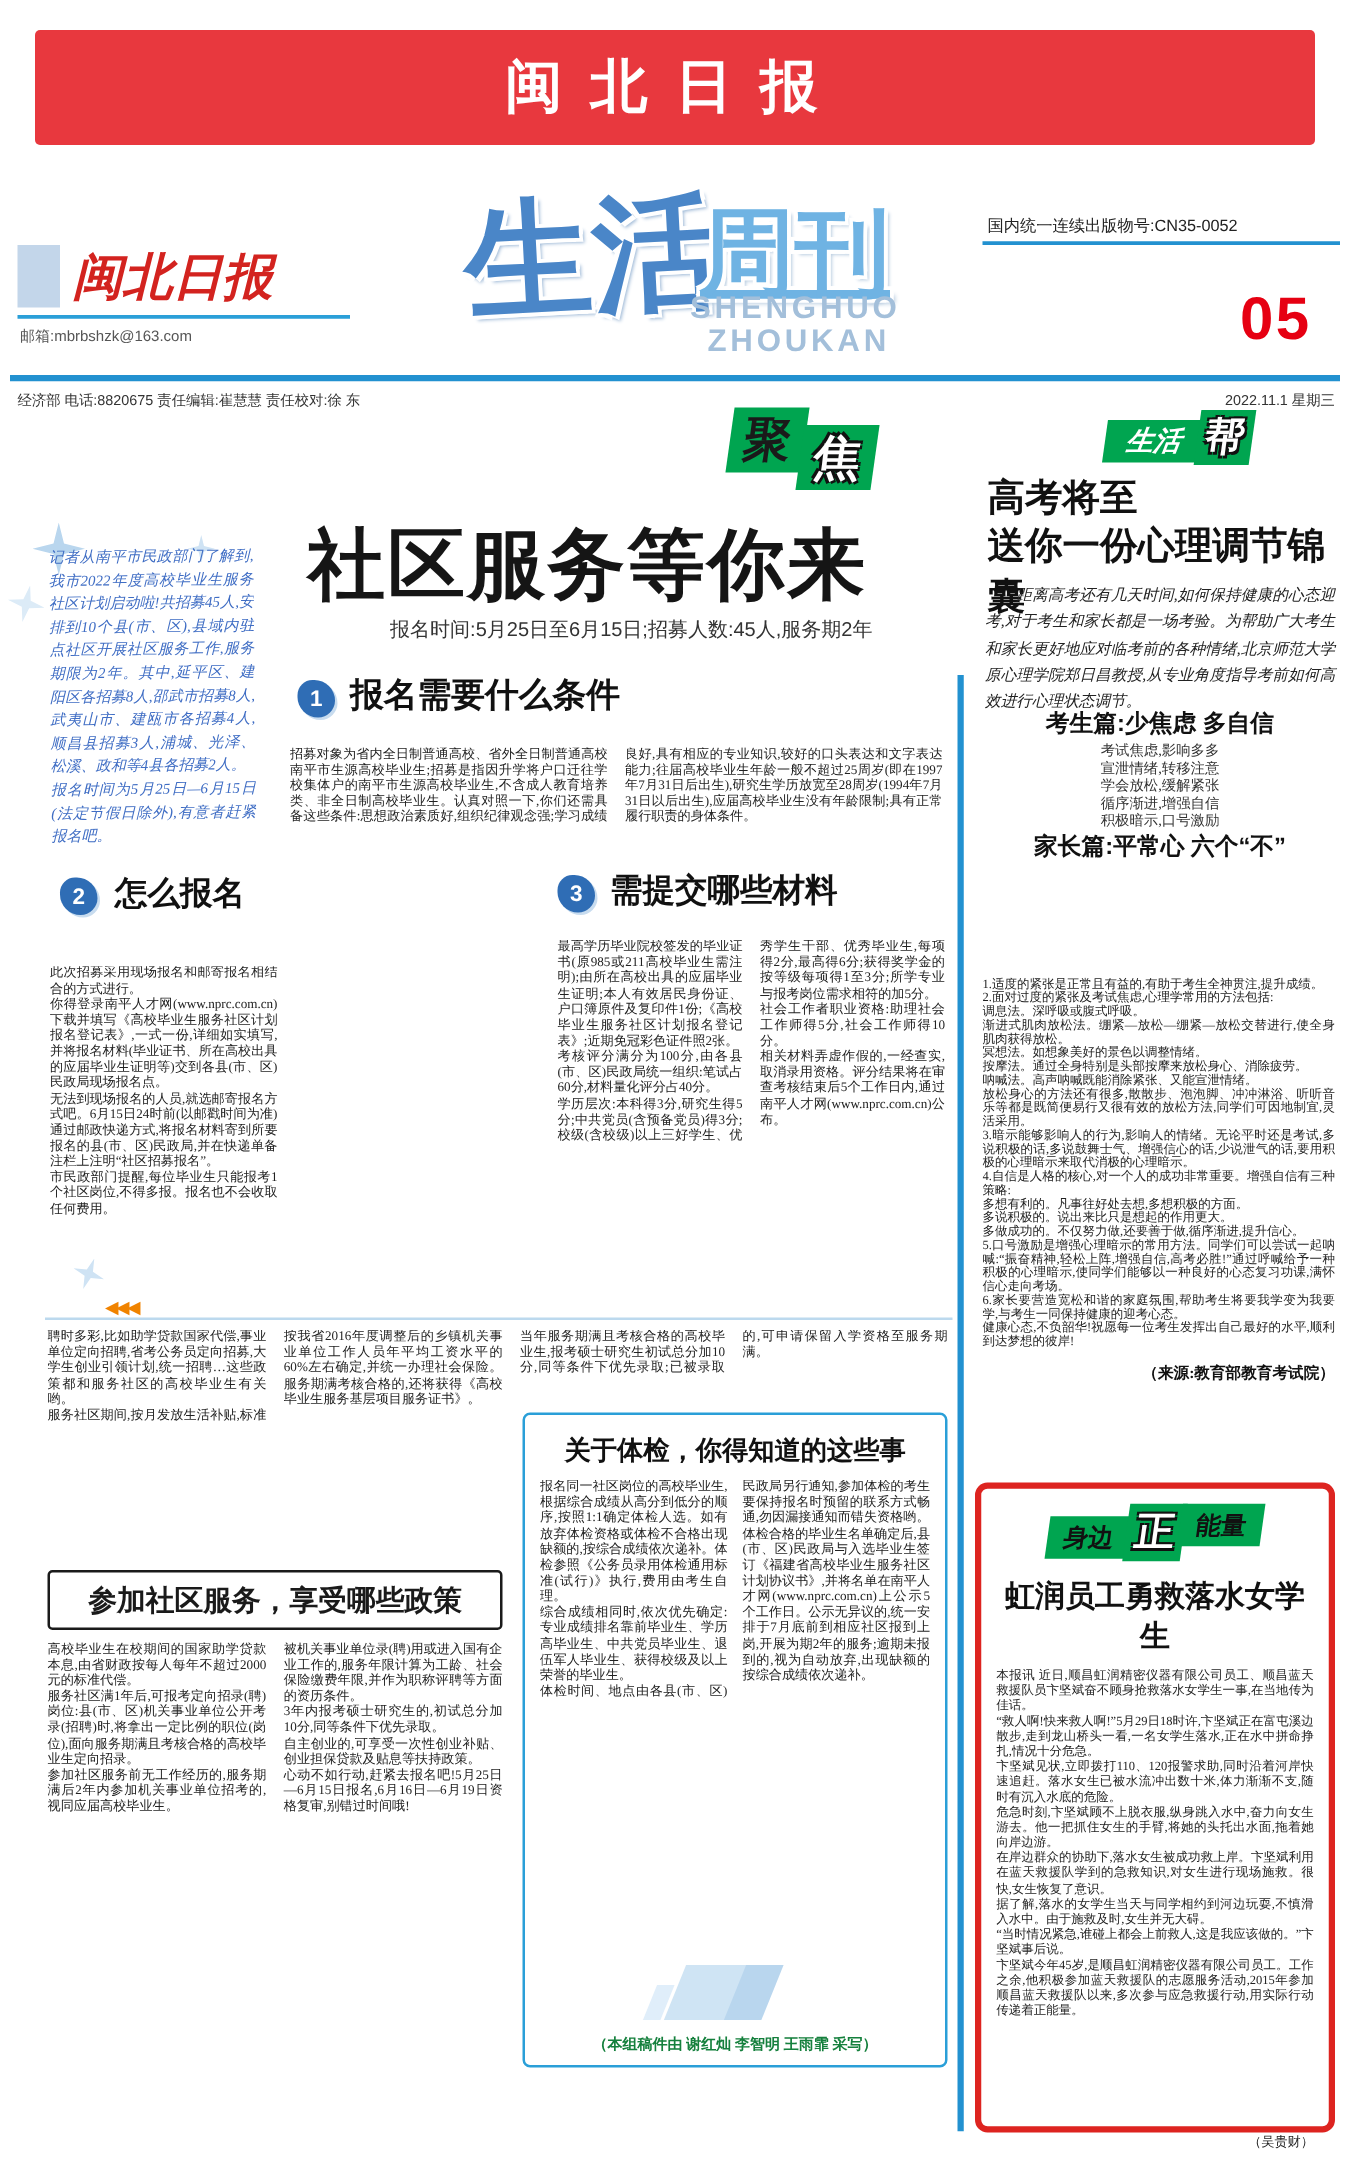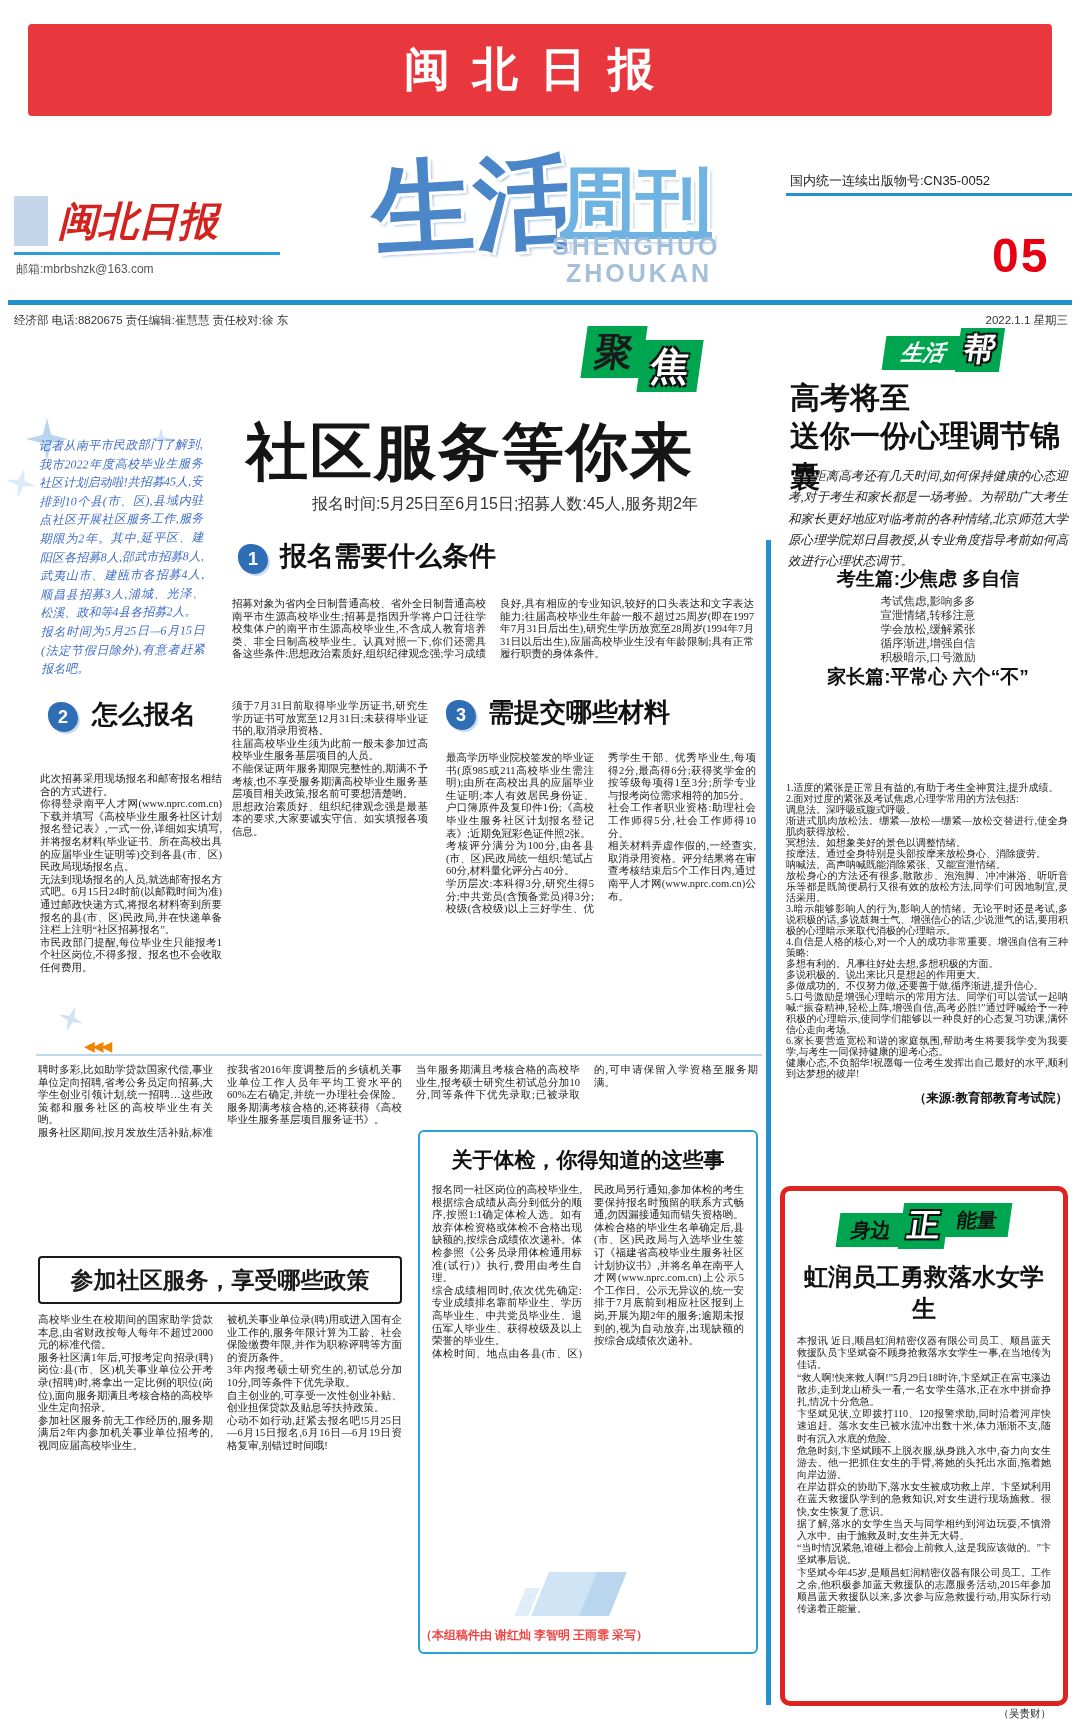--- a/index.html
+++ b/index.html
@@ -101,22 +101,22 @@
   
   .bm-cols1{left:416px;top:1064px;width:342px;height:58px;}
   .checkup-box{left:418px;top:1130px;width:340px;height:524px;border:2px solid #2a9fd8;border-radius:6px;
                box-sizing:border-box;padding:14px 12px 8px 12px;}
   .checkup-title{text-align:center;font-size:21px;font-weight:bold;color:#111;margin-bottom:10px;}
   .checkup-cols{column-count:2;column-gap:12px;height:396px;}
   .wm{position:absolute;background:#cfe4f4;transform:skewX(-22deg);}
   .wm1{left:120px;bottom:36px;width:52px;height:44px;}
   .wm2{left:168px;bottom:36px;width:30px;height:44px;background:#b9d6ee;}
   .wm3{left:100px;bottom:36px;width:14px;height:28px;background:#e0eefa;}
-  .checkup-credit{position:absolute;left:0;bottom:8px;width:100%;text-align:left;font-size:12px;
-                  font-weight:bold;color:#ef4444;}
+  .checkup-credit{position:absolute;left:0;bottom:8px;width:100%;text-align:center;font-size:12px;
+                  font-weight:bold;color:#15803d;}
 
   
   .hk-h1{left:790px;top:378px;font-size:30px;font-weight:bold;color:#111;}
   .hk-h2{left:790px;top:416px;font-size:30px;font-weight:bold;color:#111;}
   .hk-intro{left:788px;top:466px;width:280px;font-size:12.5px;line-height:1.7;font-style:italic;
             text-indent:2em;text-align:justify;color:#222;}
   .hk-sec-title{width:280px;text-align:center;font-size:19px;font-weight:bold;color:#111;
                 font-family:"Liberation Sans",sans-serif;}
   .st1{left:788px;top:566px;} .st2{left:788px;top:664px;}
   .hk-tips{width:280px;text-align:center;font-size:11.5px;line-height:1.22;color:#333;white-space:pre-line;}
@@ -149,21 +149,21 @@
   <div class="abs mast-cn2">周刊</div>
   <div class="abs mast-en mast-en1">SHENGHUO</div>
   <div class="abs mast-en mast-en2">ZHOUKAN</div>
 
   <div class="abs issn">国内统一连续出版物号:CN35-0052</div>
   <div class="abs issn-line"></div>
   <div class="abs page-num">05</div>
 
   <div class="abs rule-top"></div>
   <div class="abs info-left">经济部 电话:8820675 责任编辑:崔慧慧 责任校对:徐 东</div>
-  <div class="abs info-right">2022.1.1 星期三</div>
+  <div class="abs info-right">2022.11.1 星期三</div>
 
   <div class="abs badge-row focus-badge">
     <div class="g-block">聚</div>
     <div class="g-block c2 outline-dark">焦</div>
   </div>
   <div class="abs headline2">社区服务等你来</div>
   <div class="abs subline">报名时间:5月25日至6月15日;招募人数:45人,服务期2年</div>
 
   <div class="abs star s1"></div>
   <div class="abs star s2"></div>
@@ -172,24 +172,20 @@
   <div class="abs arrows">◀◀◀</div>
   <div class="abs mid-rule"></div>
   <div class="abs v-rule"></div>
 
   <div class="abs note">记者从南平市民政部门了解到,我市2022年度高校毕业生服务社区计划启动啦!共招募45人,安排到10个县(市、区),县域内驻点社区开展社区服务工作,服务期限为2年。其中,延平区、建阳区各招募8人,邵武市招募8人,武夷山市、建瓯市各招募4人,顺昌县招募3人,浦城、光泽、松溪、政和等4县各招募2人。
 报名时间为5月25日—6月15日(法定节假日除外),有意者赶紧报名吧。</div>
 
   <div class="abs sec-icon i1">1</div>
   <div class="abs sec-title t1">报名需要什么条件</div>
   <div class="abs body-text cols2 sec1-cols">招募对象为省内全日制普通高校、省外全日制普通高校南平市生源高校毕业生;招募是指因升学将户口迁往学校集体户的南平市生源高校毕业生,不含成人教育培养类、非全日制高校毕业生。认真对照一下,你们还需具备这些条件:思想政治素质好,组织纪律观念强;学习成绩良好,具有相应的专业知识,较好的口头表达和文字表达能力;往届高校毕业生年龄一般不超过25周岁(即在1997年7月31日后出生),研究生学历放宽至28周岁(1994年7月31日以后出生),应届高校毕业生没有年龄限制;具有正常履行职责的身体条件。</div>
-  <div class="abs body-text cont-left">须于7月31日前取得毕业学历证书,研究生学历证书可放宽至12月31日;未获得毕业证书的,取消录用资格。
-往届高校毕业生须为此前一般未参加过高校毕业生服务基层项目的人员。
-不能保证两年服务期限完整性的,期满不予考核,也不享受服务期满高校毕业生服务基层项目相关政策,报名前可要想清楚哟。
-思想政治素质好、组织纪律观念强是最基本的要求,大家要诚实守信、如实填报各项信息。</div>
 
   <div class="abs sec-icon i2">2</div>
   <div class="abs sec-title t2">怎么报名</div>
   <div class="abs body-text sec2-col">此次招募采用现场报名和邮寄报名相结合的方式进行。
 你得登录南平人才网(www.nprc.com.cn)下载并填写《高校毕业生服务社区计划报名登记表》,一式一份,详细如实填写,并将报名材料(毕业证书、所在高校出具的应届毕业生证明等)交到各县(市、区)民政局现场报名点。
 无法到现场报名的人员,就选邮寄报名方式吧。6月15日24时前(以邮戳时间为准)通过邮政快递方式,将报名材料寄到所要报名的县(市、区)民政局,并在快递单备注栏上注明“社区招募报名”。
 市民政部门提醒,每位毕业生只能报考1个社区岗位,不得多报。报名也不会收取任何费用。</div>
 
   <div class="abs sec-icon i3">3</div>
   <div class="abs sec-title t3">需提交哪些材料</div>

